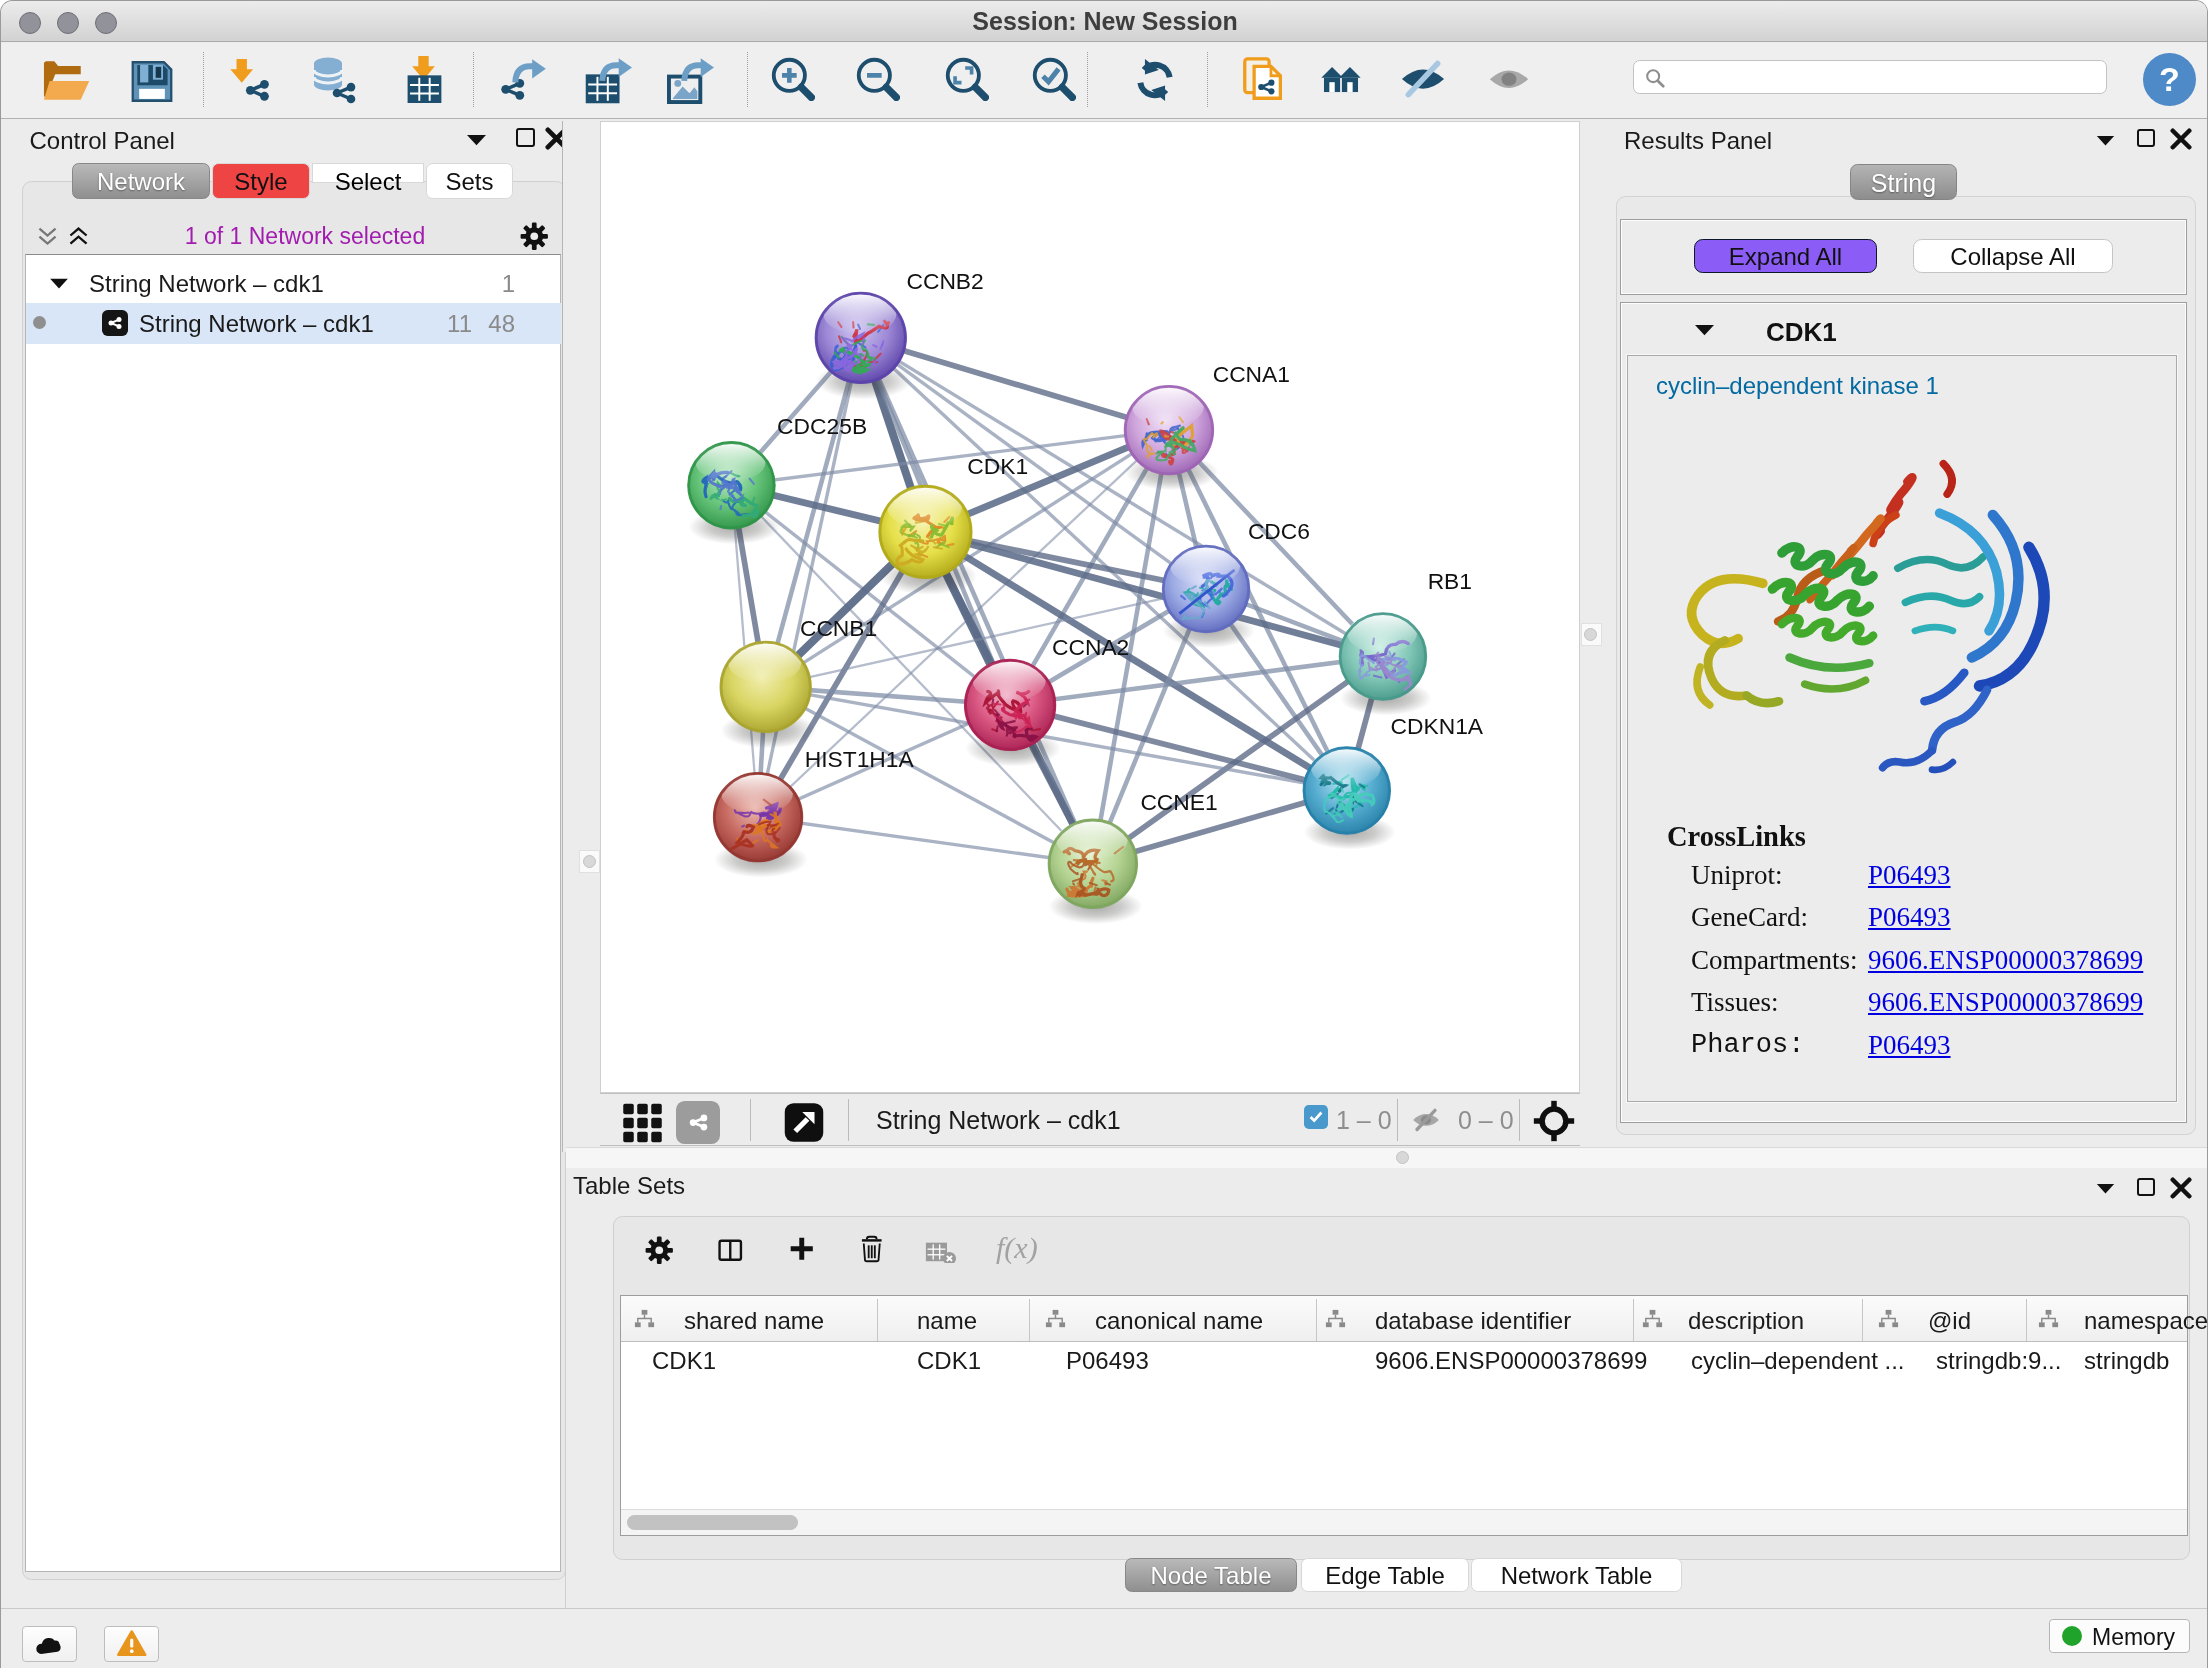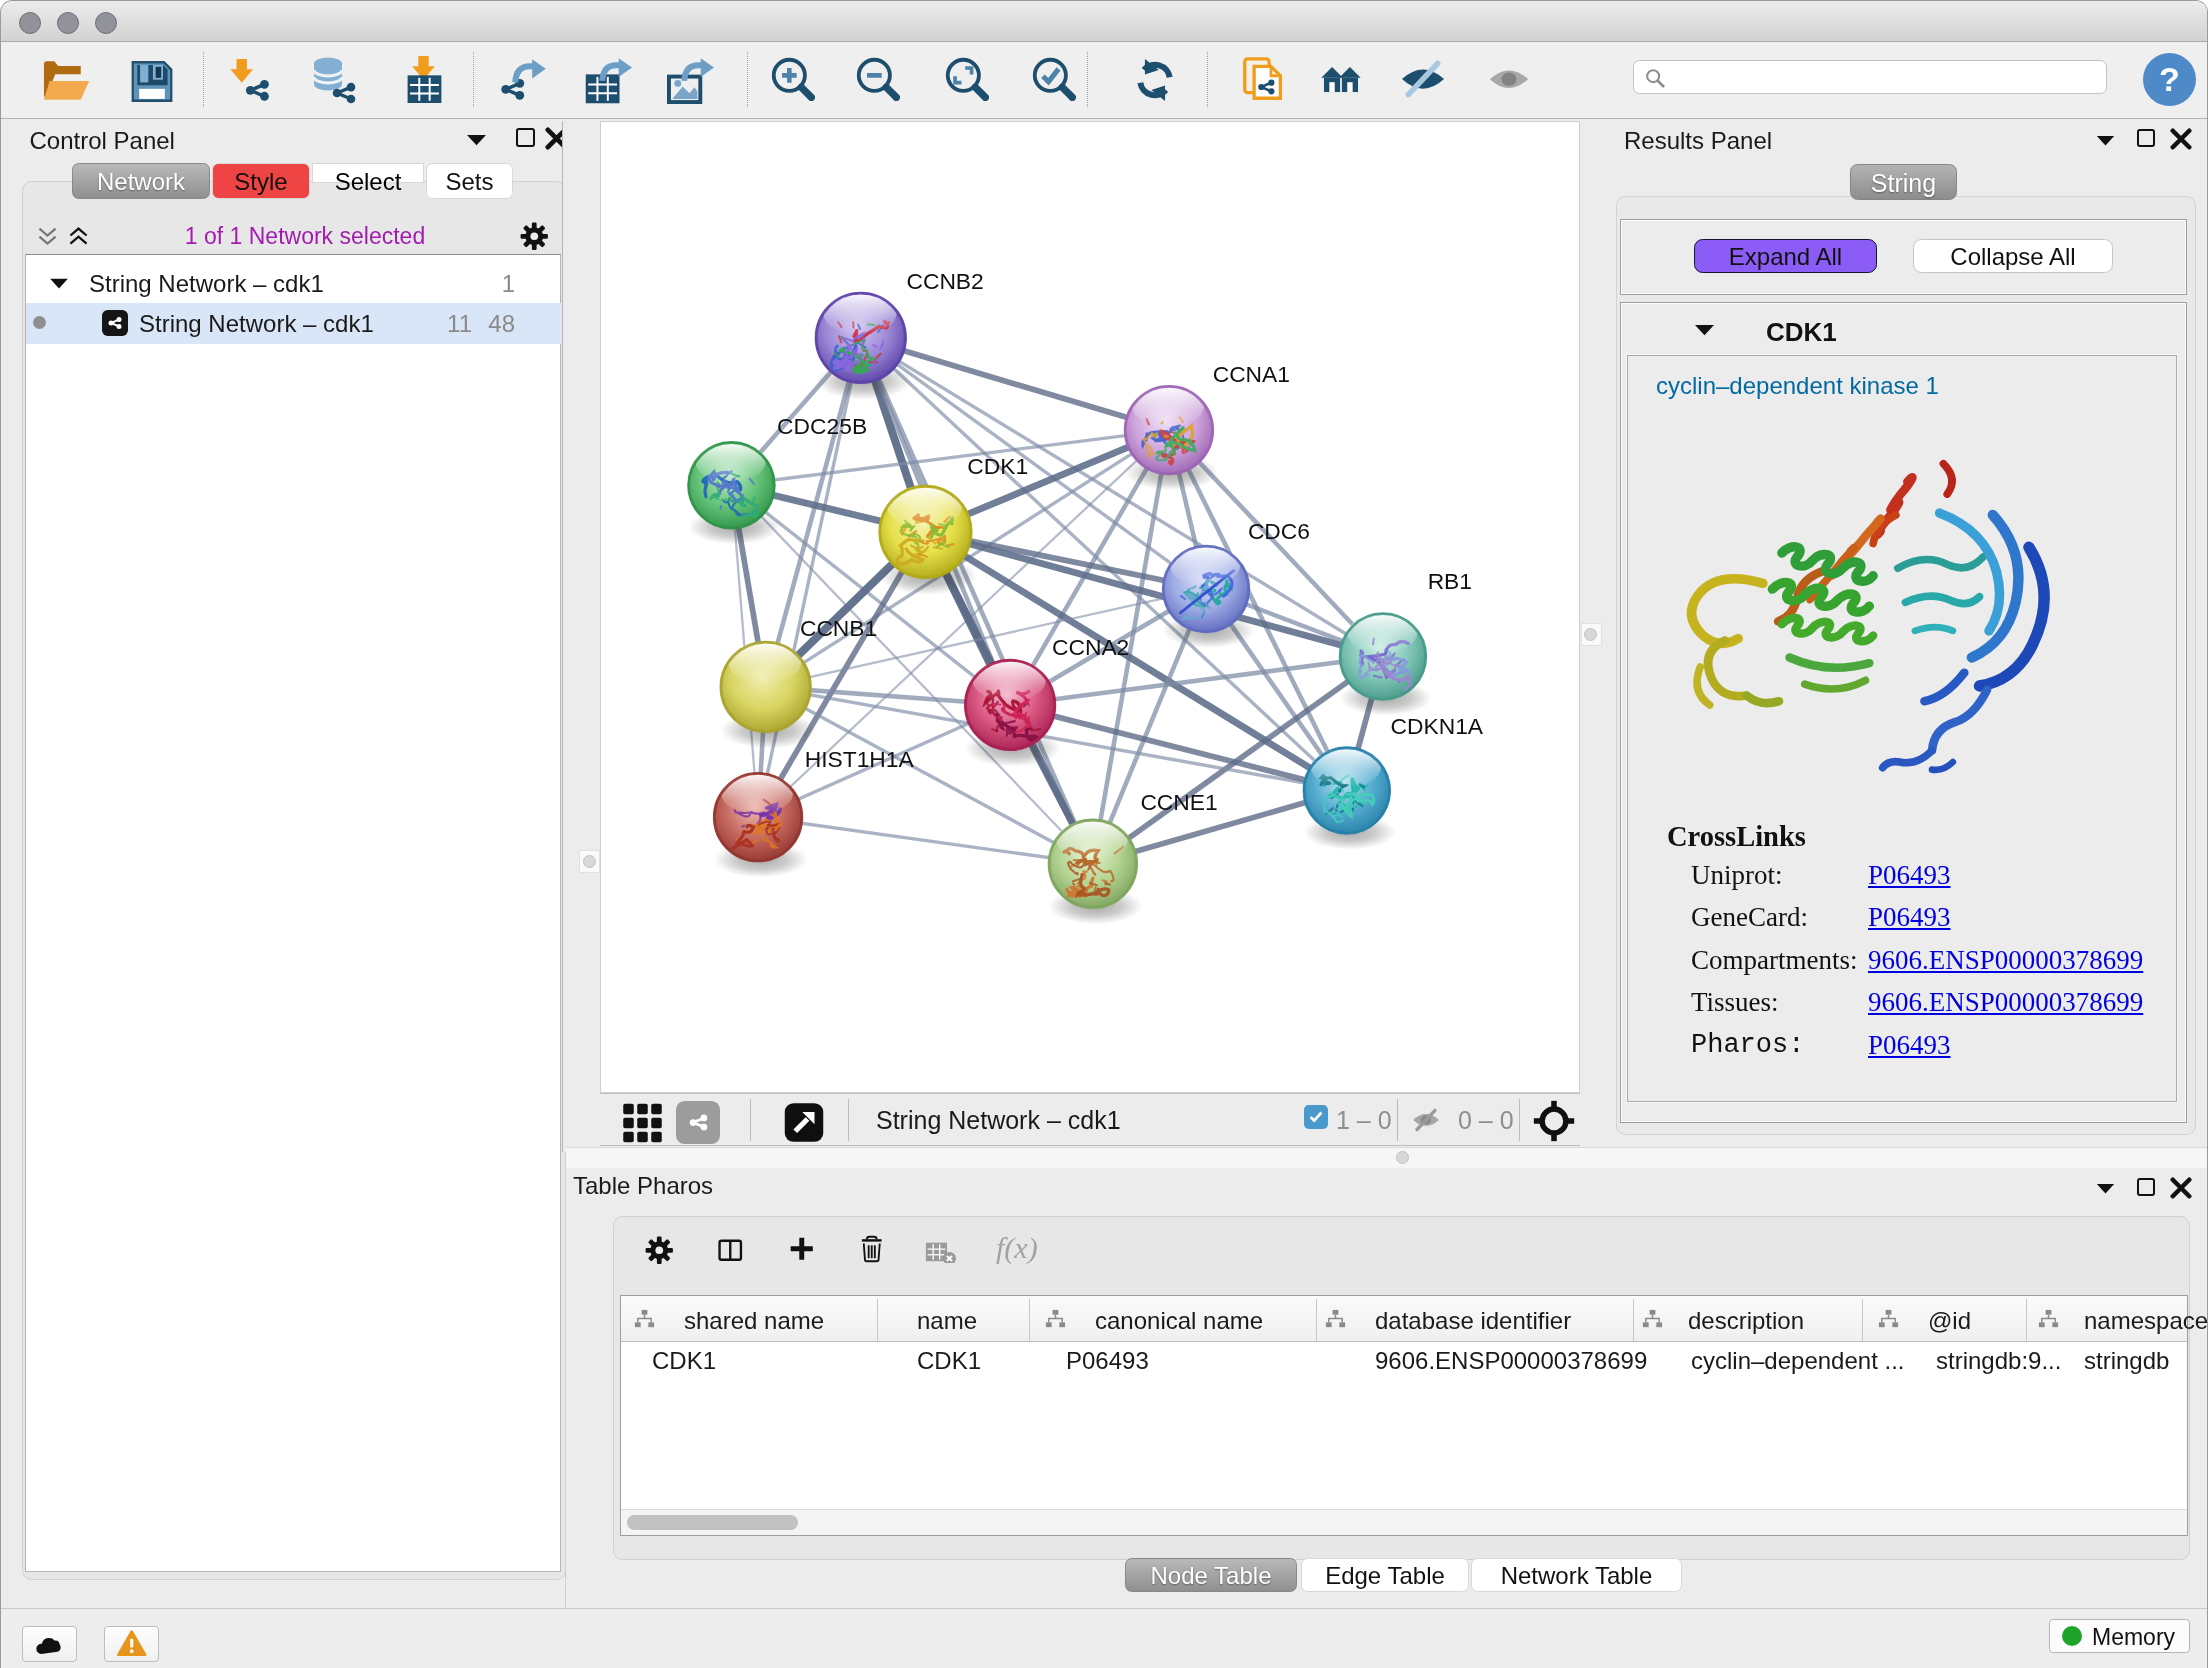--- a/index.html
+++ b/index.html
@@ -3,20 +3,21 @@
 html,body{margin:0;padding:0;background:#ffffff}
 *{box-sizing:border-box}
 #win{position:relative;width:2208px;height:1668px;font-family:"Liberation Sans",sans-serif;
 background:#ececec;border-radius:12.4px 12.4px 0 0;overflow:hidden;border:1px solid #9a9a9a;border-bottom:none}
 </style></head><body>
 <div id="win">
     <div style="position:absolute;left:0;top:0;width:2208px;height:41px;background:linear-gradient(#ececec,#d2d2d2);border-bottom:1px solid #ababab;border-radius:12.4px 12.4px 0 0"></div>
     <div style="position:absolute;left:18px;top:10.5px;width:22px;height:22px;border-radius:50%;background:#92929a;border:1.4px solid #6e6e76"></div>
     <div style="position:absolute;left:56px;top:10.5px;width:22px;height:22px;border-radius:50%;background:#92929a;border:1.4px solid #6e6e76"></div>
     <div style="position:absolute;left:94px;top:10.5px;width:22px;height:22px;border-radius:50%;background:#92929a;border:1.4px solid #6e6e76"></div>
+    <div style="position:absolute;left:0;top:5.7px;width:2208px;text-align:center;font-size:25px;font-weight:600;color:#3e3e3e">Session: New Session</div>
     <div style="position:absolute;left:0;top:42px;width:2208px;height:76px;background:#efefef;border-bottom:1.9px solid #b2b2b2"></div>
     <svg style="position:absolute;left:42px;top:59px" width="50" height="41" viewBox="0 0 53 43">
       <path d="M1 38 L1 4 Q1 1 4 1 L12 1 L16 6 L40 6 L40 15 L13 15 L3 40 Z" fill="#b06a10"></path>
       <path d="M7 22 L49 22 L40 42 L1 42 Z" fill="#f3aa4e"></path>
     </svg>
     <svg style="position:absolute;left:129px;top:58px" width="44" height="45" viewBox="0 0 48 48">
       <path d="M3 3 H37 L45 11 V45 H3 Z" fill="#5f93b8" stroke="#24506e" stroke-width="2.5"></path>
       <path d="M8 6 H36 L41 11 V28 H8 Z" fill="#1c4a68"></path>
       <rect x="11" y="6" width="9" height="19" fill="#7fb0d4"></rect>
       <rect x="25" y="6" width="11" height="16" fill="#7fb0d4"></rect>
@@ -861,21 +862,21 @@
     <div style="position:absolute;left:1867px;top:901px;font-family:'Liberation Serif',serif;font-size:27px;color:#0000e0;text-decoration:underline">P06493</div>
     <div style="position:absolute;left:1690px;top:944px;font-family:'Liberation Serif',serif;font-size:27px;color:#111">Compartments:</div>
     <div style="position:absolute;left:1867px;top:944px;font-family:'Liberation Serif',serif;font-size:27px;color:#0000e0;text-decoration:underline">9606.ENSP00000378699</div>
     <div style="position:absolute;left:1690px;top:986px;font-family:'Liberation Serif',serif;font-size:27px;color:#111">Tissues:</div>
     <div style="position:absolute;left:1867px;top:986px;font-family:'Liberation Serif',serif;font-size:27px;color:#0000e0;text-decoration:underline">9606.ENSP00000378699</div>
     <div style="position:absolute;left:1690px;top:1029px;font-family:Liberation Mono, monospace;font-size:27px;color:#111">Pharos:</div>
     <div style="position:absolute;left:1867px;top:1029px;font-family:'Liberation Serif',serif;font-size:27px;color:#0000e0;text-decoration:underline">P06493</div>
     <div style="position:absolute;left:565px;top:1146px;width:1644px;height:21px;background:#f6f6f6;border-top:1px solid #dadada"></div>
     <div style="position:absolute;left:1395px;top:1150px;width:13.3px;height:13.3px;border-radius:50%;background:#d8d8d8;border:1px solid #c2c2c2"></div>
     <div style="position:absolute;left:564px;top:1151px;width:0;height:457px;border-left:1px solid #cfcfcf"></div>
-    <div style="position:absolute;left:572px;top:1171px;font-size:24px;color:#1a1a1a">Table Pharos</div>
+    <div style="position:absolute;left:572px;top:1171px;font-size:24px;color:#1a1a1a">Table Sets</div>
     <svg style="position:absolute;left:2095px;top:1181px" width="19" height="12.4" viewBox="0 0 22 14">
       <path d="M1 2 L11 13 L21 2 Z" fill="#111"></path>
     </svg>
     <div style="position:absolute;left:2136px;top:1177px;width:18px;height:18px;border:2.9px solid #111;border-radius:2.9px"></div>
     <svg style="position:absolute;left:2169px;top:1176px" width="22" height="22" viewBox="0 0 24 24">
       <path d="M3 3 L21 21 M21 3 L3 21" stroke="#111" stroke-width="5" stroke-linecap="round"></path>
     </svg>
     <div style="position:absolute;left:612px;top:1215px;width:1577px;height:344px;background:#e7e7e7;border:1px solid #d0d0d0;border-radius:9.5px"></div>
     <svg style="position:absolute;left:644px;top:1235px" width="28.5" height="28.5" viewBox="0 0 48 48">
       <g transform="translate(24 24)">

